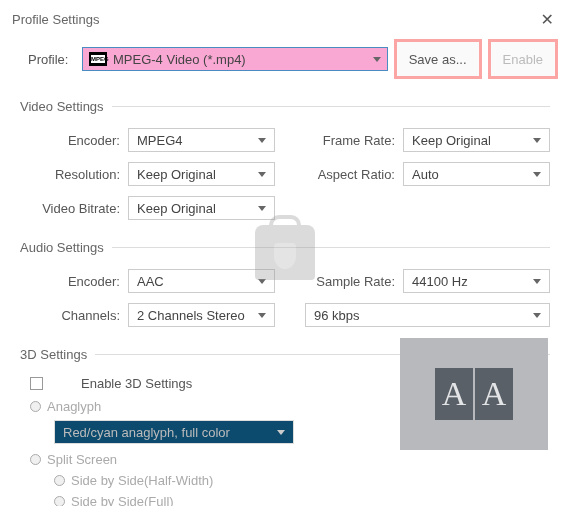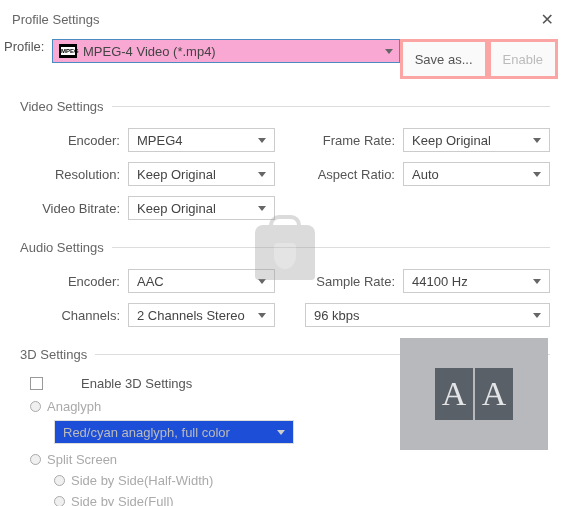--- a/index.html
+++ b/index.html
@@ -1,20 +1,20 @@
 <!DOCTYPE html>
 <html><head>
 <meta charset="utf-8">
 <style>
 * { box-sizing: border-box; margin: 0; padding: 0; font-family: 'Segoe UI', Tahoma, sans-serif; font-size: 13px; }
 body { background: #fff; width: 570px; height: 506px; overflow: hidden; color: #555; }
 .titlebar { display: flex; justify-content: space-between; align-items: center; padding: 10px 12px 6px 12px; }
 .titlebar-title { color: #666; font-size: 13px; }
 .close-x { font-size: 16px; color: #555; cursor: pointer; padding: 0 4px; }
-.profile-row { display: flex; padding: 4px 12px 8px 4px; }
+.profile-row { display: flex; align-items: center; padding: 4px 12px 8px 28px; gap: 6px; }
 .profile-label { color: #555; min-width: 48px; }
 .profile-select { flex: 1; display: flex; align-items: center; border: 1px solid #4a8bc2; height: 24px; padding: 0 6px; background: #f9a8d4; position: relative; }
 .profile-icon { width: 18px; height: 14px; background: #000; margin-right: 6px; display: flex; align-items: center; justify-content: center; }
 .profile-icon-inner { width: 14px; height: 8px; background: #fff; font-size: 6px; text-align: center; line-height: 8px; color: #000; font-weight: bold; }
 .profile-text { flex: 1; color: #444; }
 .caret { width: 0; height: 0; border-left: 4px solid transparent; border-right: 4px solid transparent; border-top: 5px solid #666; }
 .btn { border: 3px solid #fca5a5; background: #fafafa; height: 40px; padding: 0 12px; color: #555; cursor: pointer; }
 .btn.disabled { color: #bbb; cursor: default; }
 .content { padding: 12px 20px 0 20px; position: relative; }
 .section-header { display: flex; align-items: center; margin-bottom: 14px; }
@@ -25,21 +25,21 @@
 .field-label { width: 90px; text-align: right; color: #555; margin-right: 8px; }
 .select { flex: 1; display: flex; align-items: center; justify-content: space-between; border: 1px solid #ccc; height: 24px; padding: 0 8px; background: #fff; cursor: pointer; }
 .select-text { color: #444; }
 .section3d { padding-left: 10px; position: relative; }
 .checkbox-row { display: flex; align-items: center; margin-bottom: 8px; gap: 32px; }
 .checkbox { width: 13px; height: 13px; border: 1px solid #999; margin-right: 6px; background: #fff; }
 .radio-row { display: flex; align-items: center; margin-bottom: 6px; margin-left: 0px; }
 .radio-row.sub { margin-left: 24px; }
 .radio { width: 11px; height: 11px; border: 1px solid #aaa; border-radius: 50%; margin-right: 6px; background: #f0f0f0; }
 .radio-label { color: #aaa; }
-.select3d { width: 240px; margin: 4px 8px 8px 24px; display: flex; align-items: center; justify-content: space-between; border: 1px solid #ddd; height: 24px; padding: 0 8px; background: #1d4ed8; }
+.select3d { width: 240px; margin: 4px 8px 8px 24px; display: flex; align-items: center; justify-content: space-between; border: 1px solid #ddd; height: 24px; padding: 0 8px; background: #0c4a6e; }
 .select3d-text { color: #bbb; }
 .preview { position: absolute; right: 22px; top: 338px; width: 148px; height: 112px; background: #b7b9bc; display: flex; align-items: center; justify-content: center; }
 .preview-inner { display: flex; }
 .preview-box { width: 38px; height: 52px; background: #5a6068; display: flex; align-items: center; justify-content: center; color: #e3e4e6; font-size: 34px; font-family: Georgia, serif; margin: 0 1px; }
 .watermark { position: absolute; left: 50%; top: 225px; transform: translateX(-50%); display: flex; flex-direction: column; align-items: center; opacity: 0.35; pointer-events: none; }
 .wm-shield { width: 60px; height: 55px; background: #9a9a9a; border-radius: 8px 8px 4px 4px; position: relative; }
 .wm-shield::before { content: ""; position: absolute; top: -10px; left: 50%; transform: translateX(-50%); width: 24px; height: 14px; border: 4px solid #9a9a9a; border-bottom: none; border-radius: 10px 10px 0 0; }
 .wm-shield-inner { position: absolute; top: 18px; left: 50%; transform: translateX(-50%); width: 22px; height: 26px; background: #b5b5b5; border-radius: 4px 4px 50% 50%; }
 .wm-text { font-size: 28px; color: #9a9a9a; font-weight: 300; letter-spacing: 1px; margin-top: 2px; }
 </style>

